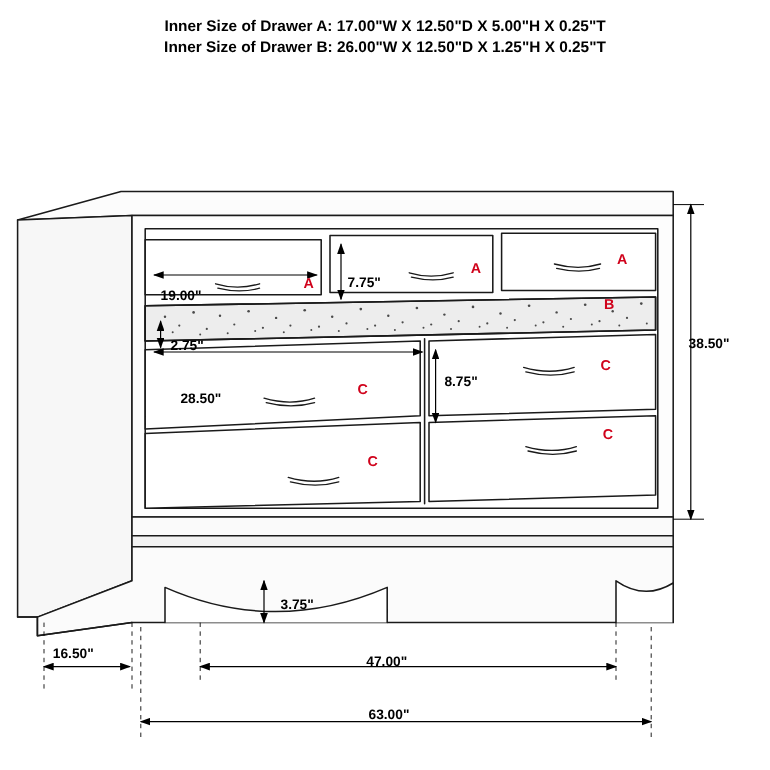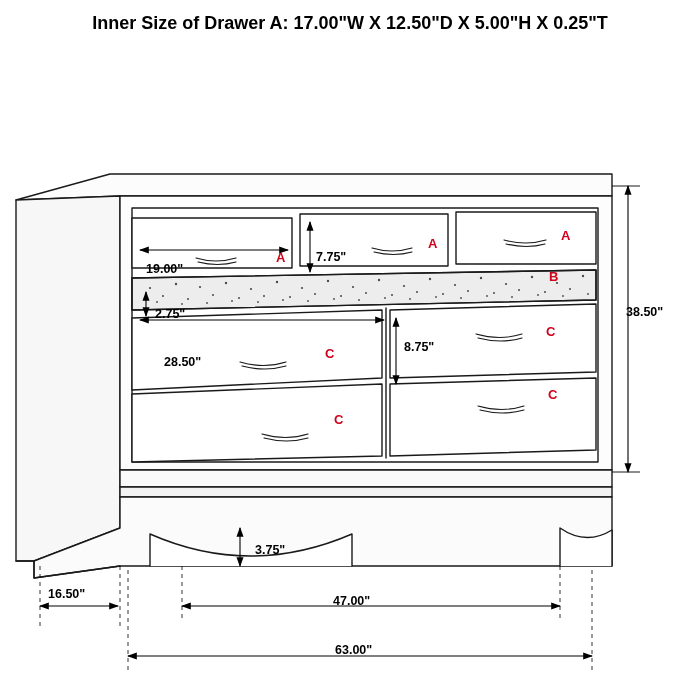--- a/index.html
+++ b/index.html
@@ -16,21 +16,21 @@
     overflow: hidden;
   }
   .spec-lines {
     position: absolute;
     left: 0;
     top: 14px;
     width: 700px;
     text-align: center;
   }
   .spec-line {
-    font-size: 18px;
+    font-size: 14px;
     font-weight: bold;
     color: #000000;
     line-height: 19px;
     white-space: nowrap;
   }
   svg.diagram {
     position: absolute;
     left: 0;
     top: 0;
     width: 700px;
@@ -51,20 +51,21 @@
     white-space: nowrap;
   }
 </style>
 </head>
 <body>
 
 <div id="page">
 
   <div class="spec-lines">
     <div class="spec-line">Inner Size of Drawer A: 17.00"W X 12.50"D X 5.00"H X 0.25"T</div>
+    <div class="spec-line">Inner Size of Drawer B: 26.00"W X 12.50"D X 1.25"H X 0.25"T</div>
   </div>
 
   <svg class="diagram" viewBox="0 0 700 700">
     <g fill="none" stroke="#1a1a1a" stroke-width="1.4" stroke-linejoin="round" stroke-linecap="round">
 
       <path d="M16 200 L110 174 L612 174 L612 196 L120 196 Z" fill="#fcfcfc"></path>
 
       <path d="M16 200 L120 196 L120 528 L34 561 L16 561 Z" fill="#f7f7f7"></path>
 
       <path d="M120 196 L612 196 L612 470 L120 470 Z" fill="#fdfdfd"></path>

